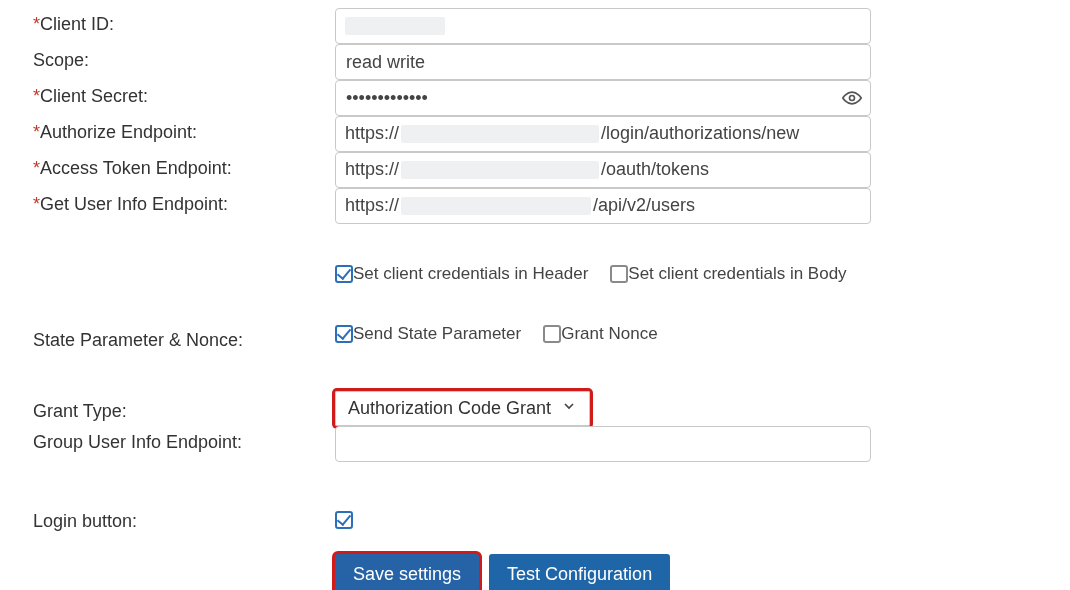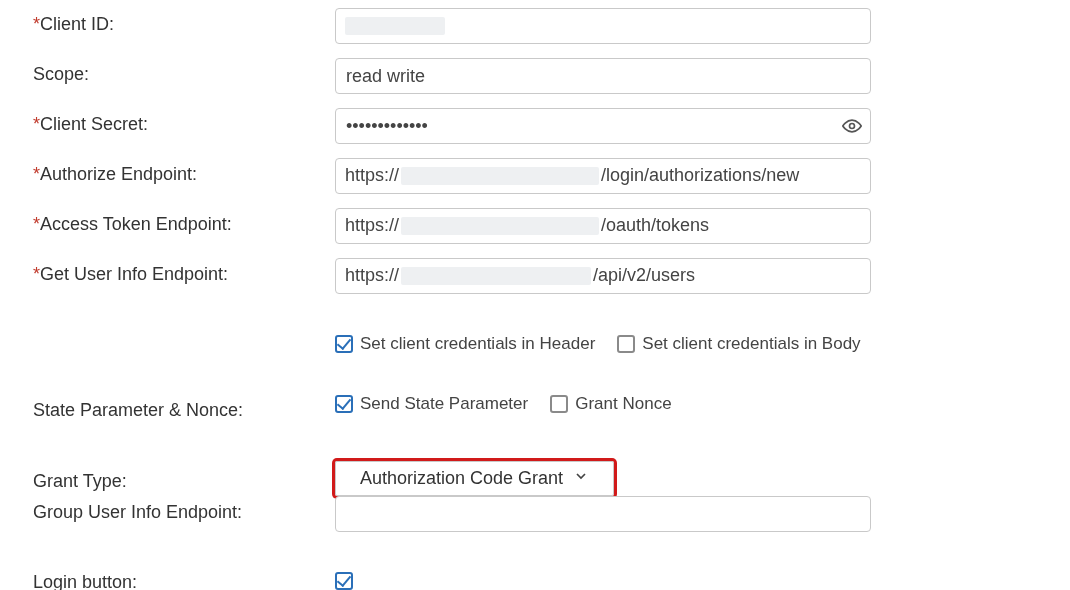--- a/index.html
+++ b/index.html
@@ -11,21 +11,20 @@
     background: #fff;
     padding: 8px 0 24px 0;
   }
   .form-wrap {
     width: 1070px;
     padding-left: 33px;
   }
   .row {
     display: flex;
     align-items: flex-start;
-    margin-bottom: 14px;
   }
   .row .label-col {
     width: 302px;
     padding-top: 6px;
     flex-shrink: 0;
     font-size: 18px;
     color: #333;
   }
   .row .input-col {
     width: 536px;
@@ -54,21 +53,20 @@
     cursor: pointer;
   }
   .checks {
     display: flex;
     gap: 22px;
     align-items: center;
   }
   .check {
     display: inline-flex;
     align-items: center;
-    gap: 7px;
     font-size: 17px;
     color: #444;
     cursor: pointer;
   }
   .cbox {
     width: 18px; height: 18px;
     border: 2px solid #8a8a8a;
     border-radius: 3px;
     position: relative;
     background: #fff;
@@ -83,21 +81,21 @@
     left: 3px; top: -1px;
     width: 6px; height: 11px;
     border: solid #2a6fb8;
     border-width: 0 2.5px 2.5px 0;
     transform: rotate(40deg);
   }
   .select-wrap {
     display: inline-flex;
     border: 1px solid #c9c9c9;
     border-radius: 3px;
-    padding: 6px 24px;
+    padding: 6px 12px;
     font-size: 18px;
     color: #333;
     cursor: pointer;
   }
   .select-wrap .chevron { margin-left: 10px; }
   .highlight-box { box-shadow: 0 0 0 3px #d11a1a; border-radius: 2px; }
   .buttons {
     display: flex;
     gap: 10px;
     margin-left: 302px;
@@ -259,21 +257,21 @@
         <span>Authorization Code Grant</span>
         <span class="chevron">
           <svg width="16" height="16" viewBox="0 0 24 24" fill="none" stroke="#444" stroke-width="2.5">
               <polyline points="6 9 12 15 18 9"></polyline>
             </svg>
         </span>
       </div>
     </div>
   </div>
 
-  <div class="row" style="margin-bottom:34px;">
+  <div class="row" style="margin-bottom:43px;">
     <div class="label-col">
       <span>Group User Info Endpoint:</span>
     </div>
     <div class="input-col">
       <input type="text" value="" style="">
     </div>
   </div>
 
   <div class="row">
     <div class="label-col">

